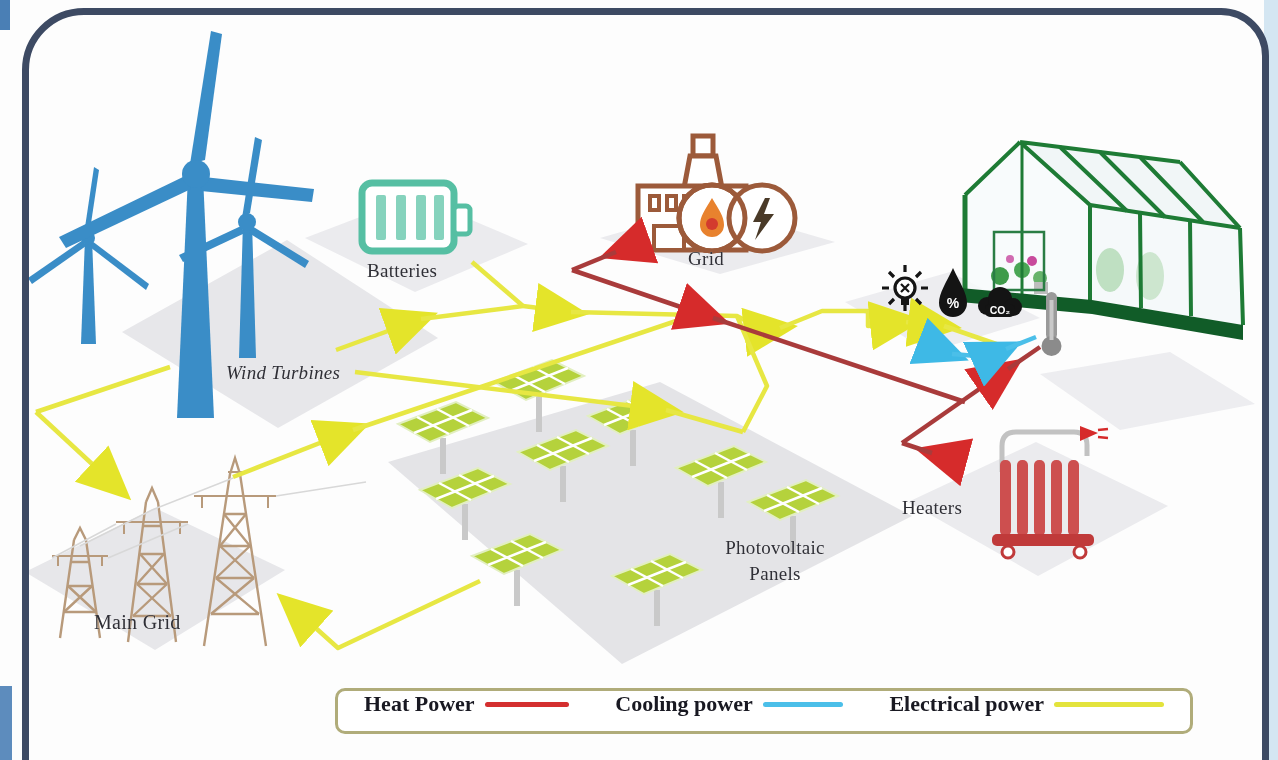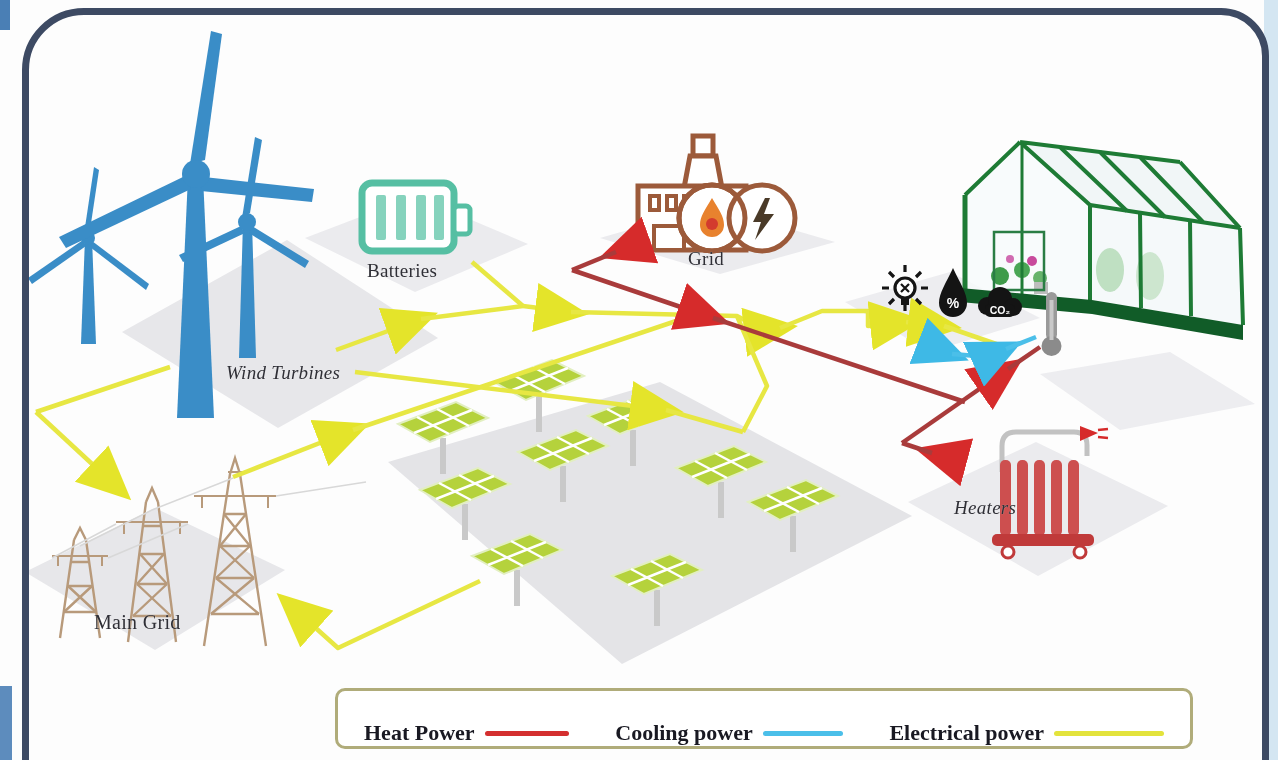--- a/index.html
+++ b/index.html
@@ -7,22 +7,22 @@
           font-family:"Liberation Serif",serif;background:#fdfdfd;}
   .edge-strip-right{position:absolute;right:0;top:0;width:14px;height:760px;background:#d4e6f2;}
   .edge-blue-tl{position:absolute;left:0;top:0;width:10px;height:30px;background:#4a7fb5;}
   .edge-blue-bl{position:absolute;left:0;top:686px;width:12px;height:74px;background:#5d8cbd;}
   #frame{position:absolute;left:22px;top:8px;width:1233px;height:780px;
          border:7px solid #3d4a63;border-radius:62px 48px 0 0;pointer-events:none;}
   svg{position:absolute;left:0;top:0;}
   .node-label{position:absolute;color:#2f2f36;font-size:19px;letter-spacing:.3px;
               white-space:nowrap;text-shadow:0 0 1px rgba(255,255,255,.6);}
   .pv-label{width:160px;text-align:center;white-space:normal;line-height:26px;}
-  #legend{position:absolute;left:335px;top:688px;width:858px;height:61px;background:#fff;
-          border:3px solid #b0ac7a;border-radius:10px;display:flex;align-items:flex-end;
+  #legend{position:absolute;left:335px;top:688px;width:858px;height:46px;background:#fff;
+          border:3px solid #b0ac7a;border-radius:10px;display:flex;align-items:flex-start;
           justify-content:space-between;padding:0 26px;box-sizing:border-box;}
   .legend-item{display:flex;align-items:center;gap:10px;}
   .legend-label{font-size:22px;font-weight:bold;color:#191922;}
   .legend-line{height:5px;border-radius:3px;display:inline-block;}
   .legend-line.w-heat{width:84px;}
   .legend-line.w-cool{width:80px;}
   .legend-line.w-elec{width:110px;}
 </style>
 </head>
 <body>
@@ -248,21 +248,25 @@
       <rect x="1046" y="292" width="11" height="48" rx="5.5" fill="#9a9a9a"></rect>
       <circle cx="1051.5" cy="346" r="10" fill="#8b8b8b"></circle>
       <rect x="1049.5" y="300" width="4" height="40" fill="#c9c9c9"></rect>
     </g>
   </svg>
 
   <div class="node-label" style="left:226px;top:362px;font-style:italic;">Wind Turbines</div>
   <div class="node-label" style="left:367px;top:260px;">Batteries</div>
   <div class="node-label" style="left:688px;top:248px;">Grid</div>
   <div class="node-label" style="left:94px;top:611px;font-size:20px;">Main Grid</div>
-  <div class="node-label" style="left:954px;top:497px;font-style:italic;">Heaters</div>
+  <div class="node-label pv-label" style="left:695px;top:535px;">
+    <div>Photovoltaic</div>
+    <div>Panels</div>
+  </div>
+  <div class="node-label" style="left:902px;top:497px;">Heaters</div>
 
   <div id="legend">
     <div class="legend-item">
       <span class="legend-label">Heat Power</span>
       <span class="legend-line w-heat" style="background-color: rgb(212, 47, 47);"></span>
     </div>
     <div class="legend-item">
       <span class="legend-label">Cooling power</span>
       <span class="legend-line w-cool" style="background-color: rgb(75, 191, 233);"></span>
     </div>

